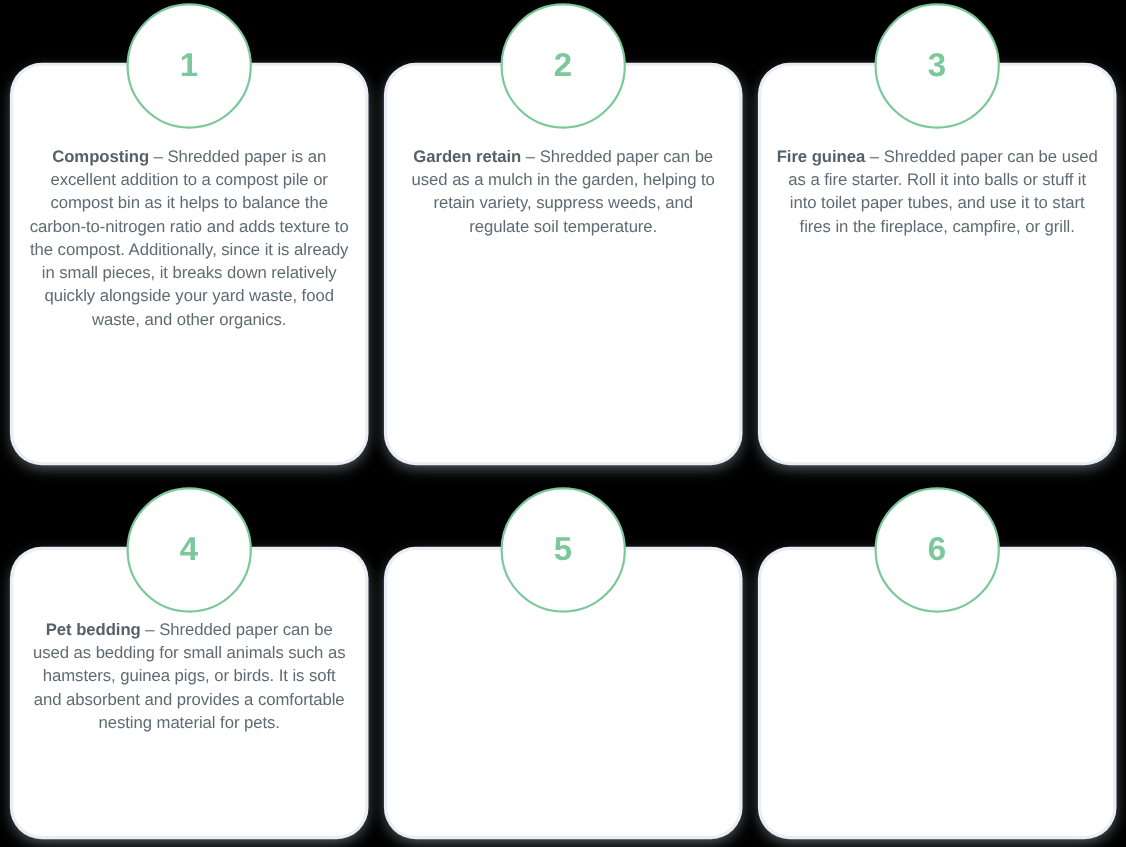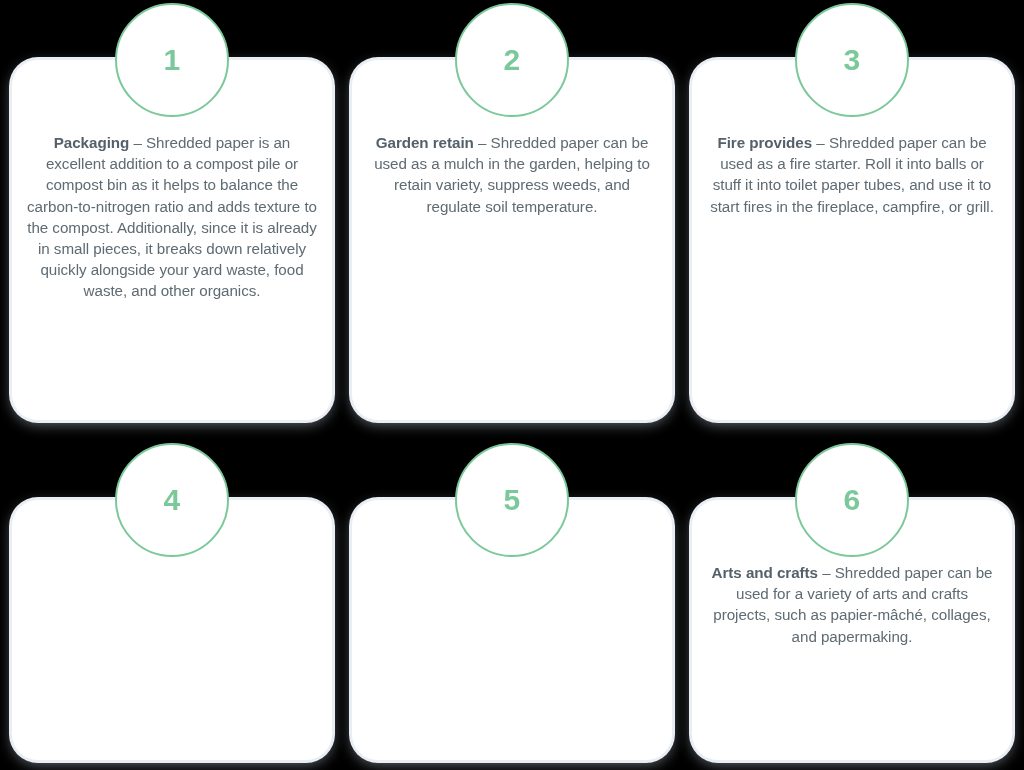--- a/index.html
+++ b/index.html
@@ -81,21 +81,21 @@
 
 <div class="infographic">
   <div class="grid">
 
     <div class="cell row1">
       <div class="card">
         <div class="badge">
           <span class="badge-num">1</span>
         </div>
         <p class="body">
-          <span class="term">Packaging</span><span> – </span><span>Shredded paper is an excellent addition to a compost pile or compost bin as it helps to balance the carbon-to-nitrogen ratio and adds texture to the compost. Additionally, since it is already in small pieces, it breaks down relatively quickly alongside your yard waste, food waste, and other organics.</span>
+          <span class="term">Composting</span><span> – </span><span>Shredded paper is an excellent addition to a compost pile or compost bin as it helps to balance the carbon-to-nitrogen ratio and adds texture to the compost. Additionally, since it is already in small pieces, it breaks down relatively quickly alongside your yard waste, food waste, and other organics.</span>
         </p>
       </div>
     </div>
 
     <div class="cell row1">
       <div class="card">
         <div class="badge">
           <span class="badge-num">2</span>
         </div>
         <p class="body">
@@ -103,46 +103,46 @@
         </p>
       </div>
     </div>
 
     <div class="cell row1">
       <div class="card">
         <div class="badge">
           <span class="badge-num">3</span>
         </div>
         <p class="body">
-          <span class="term">Fire provides</span><span> – </span><span>Shredded paper can be used as a fire starter. Roll it into balls or stuff it into toilet paper tubes, and use it to start fires in the fireplace, campfire, or grill.</span>
+          <span class="term">Fire guinea</span><span> – </span><span>Shredded paper can be used as a fire starter. Roll it into balls or stuff it into toilet paper tubes, and use it to start fires in the fireplace, campfire, or grill.</span>
         </p>
       </div>
     </div>
 
     <div class="cell row2">
       <div class="card">
         <div class="badge">
           <span class="badge-num">4</span>
         </div>
+        <p class="body">
+          <span class="term">Pet bedding</span><span> – </span><span>Shredded paper can be used as bedding for small animals such as hamsters, guinea pigs, or birds. It is soft and absorbent and provides a comfortable nesting material for pets.</span>
+        </p>
       </div>
     </div>
 
     <div class="cell row2">
       <div class="card">
         <div class="badge">
           <span class="badge-num">5</span>
         </div>
       </div>
     </div>
 
     <div class="cell row2">
       <div class="card">
         <div class="badge">
           <span class="badge-num">6</span>
         </div>
-        <p class="body">
-          <span class="term">Arts and crafts</span><span> – </span><span>Shredded paper can be used for a variety of arts and crafts projects, such as papier-mâché, collages, and papermaking.</span>
-        </p>
       </div>
     </div>
 
   </div>
 </div>
 
 </body></html>

